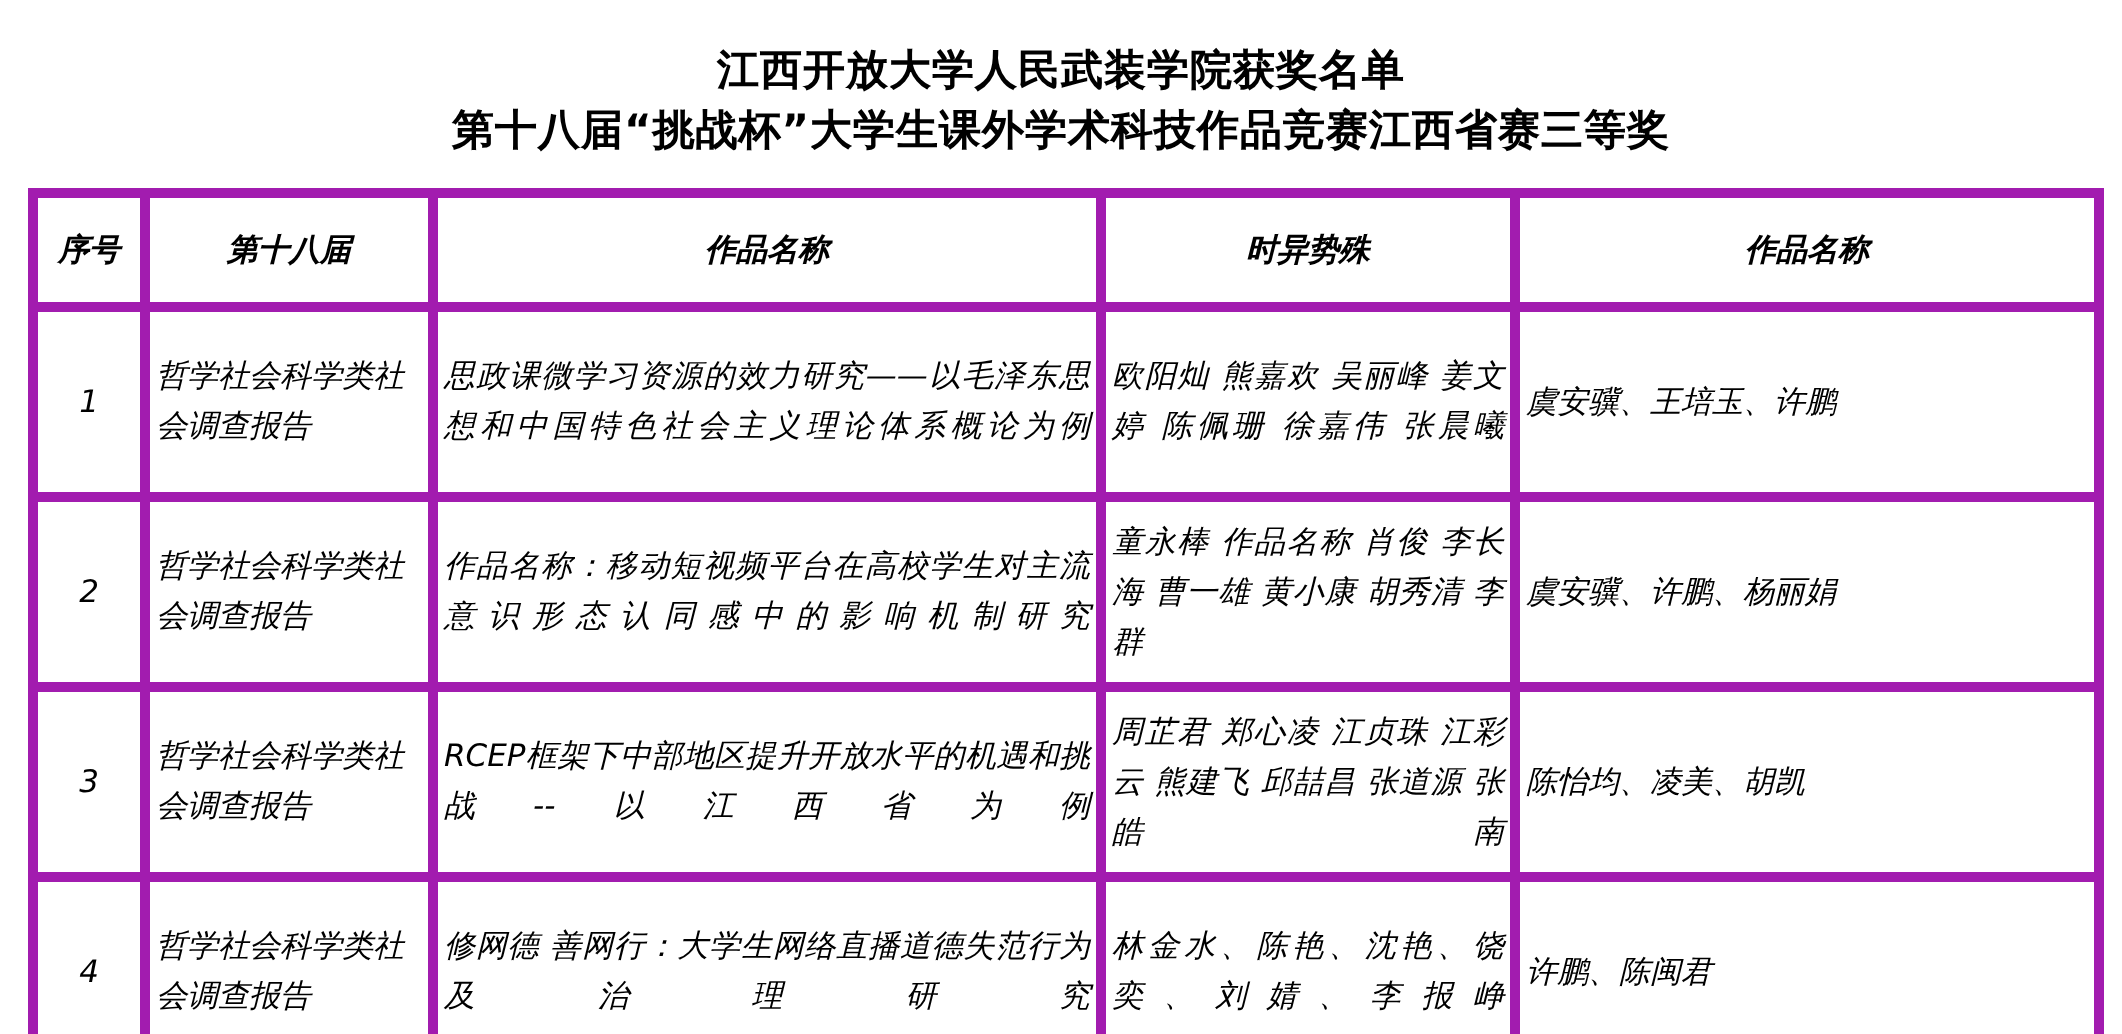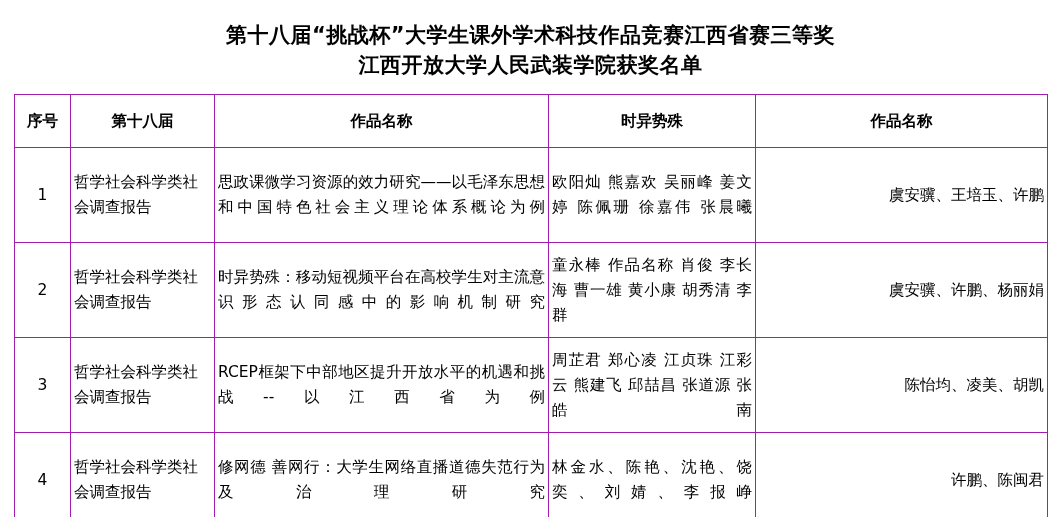--- a/index.html
+++ b/index.html
@@ -35,26 +35,27 @@
   .table-wrap {
     margin: 14px 14px 0 14px;
   }
   table.award {
     border-collapse: collapse;
     width: 1033px;
     table-layout: fixed;
     border: 1px solid #1f7a45;
   }
   table.award td, table.award th {
-    border: 1px solid #a21caf;
+    border: 5px solid #a21caf;
     padding: 6px 3px;
     vertical-align: middle;
     font-size: 15.5px;
     line-height: 25px;
     font-family: "DejaVu Sans", "Liberation Sans", sans-serif;
+    font-style: italic;
   }
   thead th {
     font-weight: bold;
     text-align: center;
     height: 40px;
     padding: 4px;
   }
   col.c0 { width: 56px; }
   col.c1 { width: 144px; }
   col.c2 { width: 334px; }
@@ -73,32 +74,32 @@
     padding-left: 8px;
     padding-right: 8px;
   }
   td.members {
     text-align: justify;
     text-align-last: justify;
     padding-left: 8px;
     padding-right: 8px;
   }
   td.teachers {
-    text-align: right;
+    text-align: left;
   }
   tr.row { height: 95px; }
 </style>
 </head>
 <body>
 
 <div class="page">
 
   <div class="title-block">
+    <div class="title-line">江西开放大学人民武装学院获奖名单</div>
     <div class="title-line">第十八届“挑战杯”大学生课外学术科技作品竞赛江西省赛三等奖</div>
-    <div class="title-line">江西开放大学人民武装学院获奖名单</div>
   </div>
 
   <div class="table-wrap">
     <table class="award">
       <colgroup>
         <col class="c0">
           <col class="c1">
           <col class="c2">
           <col class="c3">
           <col class="c4">
@@ -116,21 +117,21 @@
         <tr class="row">
           <td class="idx">1</td>
           <td class="cat">哲学社会科学类社会调查报告</td>
           <td class="name">思政课微学习资源的效力研究——以毛泽东思想和中国特色社会主义理论体系概论为例</td>
           <td class="members">欧阳灿 熊嘉欢 吴丽峰 姜文婷 陈佩珊 徐嘉伟 张晨曦</td>
           <td class="teachers">虞安骥、王培玉、许鹏</td>
         </tr>
         <tr class="row">
           <td class="idx">2</td>
           <td class="cat">哲学社会科学类社会调查报告</td>
-          <td class="name">时异势殊：移动短视频平台在高校学生对主流意识形态认同感中的影响机制研究</td>
+          <td class="name">作品名称：移动短视频平台在高校学生对主流意识形态认同感中的影响机制研究</td>
           <td class="members">童永棒 作品名称 肖俊 李长海 曹一雄 黄小康 胡秀清 李群</td>
           <td class="teachers">虞安骥、许鹏、杨丽娟</td>
         </tr>
         <tr class="row">
           <td class="idx">3</td>
           <td class="cat">哲学社会科学类社会调查报告</td>
           <td class="name">RCEP框架下中部地区提升开放水平的机遇和挑战--以江西省为例</td>
           <td class="members">周芷君 郑心凌 江贞珠 江彩云 熊建飞 邱喆昌 张道源 张皓南</td>
           <td class="teachers">陈怡均、凌美、胡凯</td>
         </tr>

